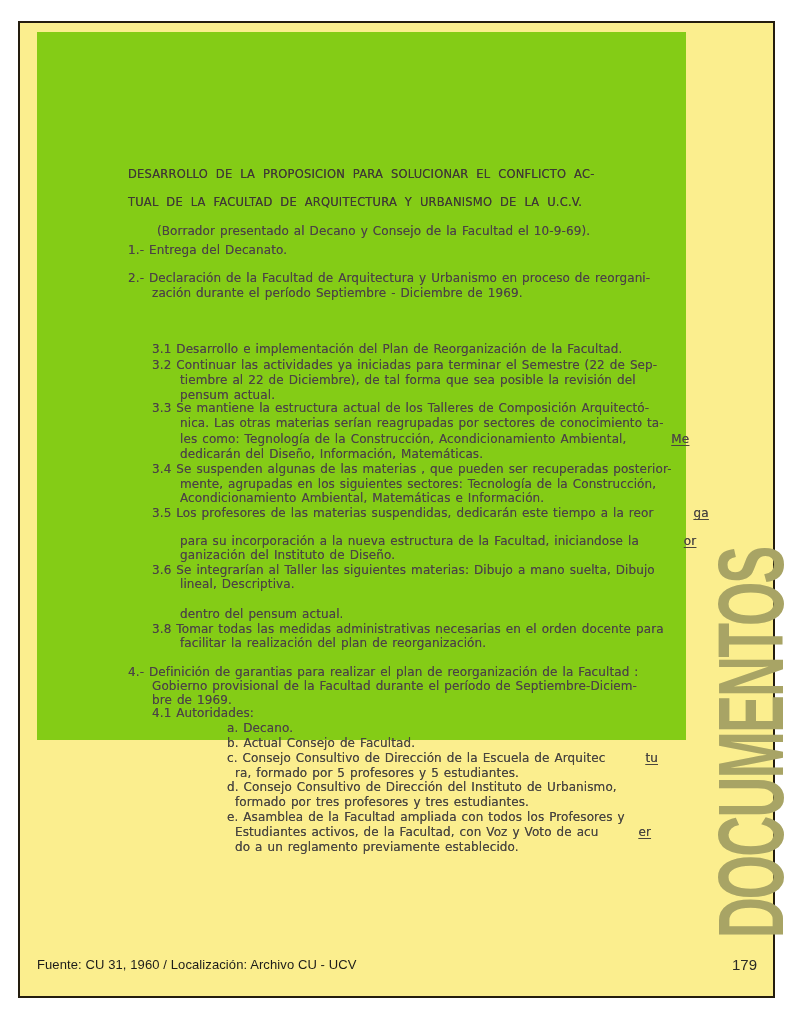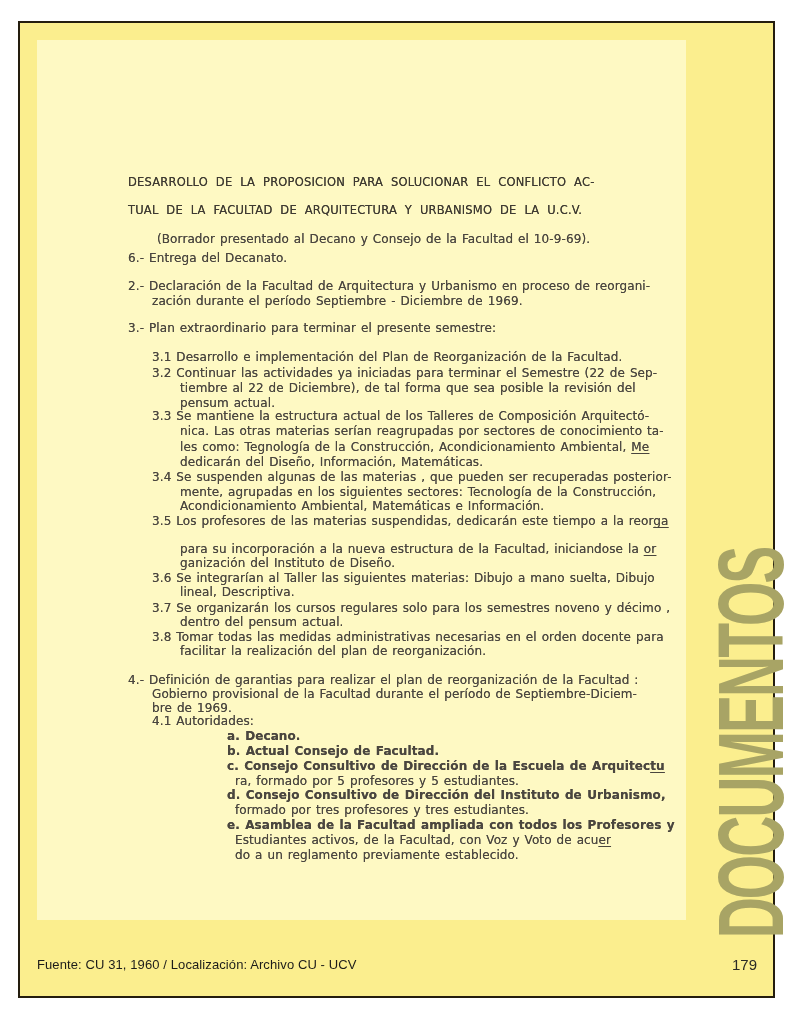--- a/index.html
+++ b/index.html
@@ -7,22 +7,22 @@
   #canvas { position:relative; width:792px; height:1020px; background:#ffffff; overflow:hidden; }
 
   
   .frame {
     position:absolute; left:18px; top:21px; width:757px; height:977px;
     background:#FBEE8E; border:2px solid #241d0e;
   }
 
   
   .scan-page {
-    position:absolute; left:37px; top:40px; width:649px; height:880px;
-    background:#fef9c3;
+    position:absolute; left:37px; top:32px; width:649px; height:708px;
+    background:#84cc16;
   }
 
   
   .ln {
     position:absolute;
     font-family:"DejaVu Sans", sans-serif;
     font-size:12px; line-height:13px;
     color:#4a463e;
     letter-spacing:0.1px; word-spacing:1px;
     white-space:nowrap;
@@ -30,23 +30,23 @@
   }
   .ln.title {
     font-size:11.5px; color:#3e3a32;
     letter-spacing:0.2px; word-spacing:4px;
     text-shadow:0 0 0.5px #55513f;
   }
   .i0 { left:91px; }
   .i1 { left:115px; }
   .i1b{ left:120px; }
   .i2 { left:143px; }
-  .i3 { left:190px;font-weight:bold; }
+  .i3 { left:190px; }
   .i4 { left:198px;text-align:center; }
-  .u  { text-decoration:underline; text-underline-offset:2px; }
+  .u  { text-decoration:underline; text-underline-offset:2px;margin-left:40px; }
 
   
   .side-label-box {
     position:absolute; left:687px; top:918px; width:396px; height:87px;
     transform:rotate(-90deg); transform-origin:0 0;
     display:flex; align-items:center; justify-content:center;
     pointer-events:none;
   }
   .side-label {
     font-family:"Liberation Sans", sans-serif;
@@ -76,41 +76,39 @@
     <div class="side-label-box">
       <span class="side-label">DOCUMENTOS</span>
     </div>
 
   </div>
 
   <div class="scan-page">
     <div class="ln title i0" style="top:136px"><span>DESARROLLO  DE  LA  PROPOSICION  PARA SOLUCIONAR EL  CONFLICTO  AC-</span><span class="u"></span></div>
     <div class="ln title i0" style="top:164px"><span>TUAL  DE  LA  FACULTAD  DE  ARQUITECTURA  Y  URBANISMO  DE  LA  U.C.V.</span><span class="u"></span></div>
     <div class="ln i1b" style="top:193px"><span>(Borrador presentado al Decano y Consejo de la Facultad el 10-9-69).</span><span class="u"></span></div>
-    <div class="ln i0" style="top:212px"><span>6.- Entrega del Decanato.</span><span class="u"></span></div>
+    <div class="ln i0" style="top:212px"><span>1.- Entrega del Decanato.</span><span class="u"></span></div>
     <div class="ln i0" style="top:240px"><span>2.- Declaración de la Facultad de Arquitectura y Urbanismo en proceso de reorgani-</span><span class="u"></span></div>
     <div class="ln i1" style="top:255px"><span>zación durante el período Septiembre - Diciembre de 1969.</span><span class="u"></span></div>
-    <div class="ln i0" style="top:282px"><span>3.- Plan extraordinario para terminar el presente semestre:</span><span class="u"></span></div>
     <div class="ln i1" style="top:311px"><span>3.1 Desarrollo e implementación del Plan de Reorganización de la Facultad.</span><span class="u"></span></div>
     <div class="ln i1" style="top:327px"><span>3.2 Continuar las actividades ya iniciadas para terminar el Semestre (22 de Sep-</span><span class="u"></span></div>
     <div class="ln i2" style="top:342px"><span>tiembre al 22 de Diciembre), de tal forma que sea posible la revisión del</span><span class="u"></span></div>
     <div class="ln i2" style="top:357px"><span>pensum actual.</span><span class="u"></span></div>
     <div class="ln i1" style="top:370px"><span>3.3 Se mantiene la estructura actual de los Talleres de Composición Arquitectó-</span><span class="u"></span></div>
     <div class="ln i2" style="top:385px"><span>nica. Las otras materias serían reagrupadas por sectores de conocimiento ta-</span><span class="u"></span></div>
     <div class="ln i2" style="top:401px"><span>les como: Tegnología de la Construcción, Acondicionamiento Ambiental, </span><span class="u">Me</span></div>
     <div class="ln i2" style="top:416px"><span>dedicarán del Diseño, Información, Matemáticas.</span><span class="u"></span></div>
     <div class="ln i1" style="top:431px"><span>3.4 Se suspenden algunas de las materias , que pueden ser recuperadas posterior-</span><span class="u"></span></div>
     <div class="ln i2" style="top:446px"><span>mente, agrupadas en los siguientes sectores: Tecnología de la Construcción,</span><span class="u"></span></div>
     <div class="ln i2" style="top:460px"><span>Acondicionamiento Ambiental, Matemáticas e Información.</span><span class="u"></span></div>
     <div class="ln i1" style="top:475px"><span>3.5 Los profesores de las materias suspendidas, dedicarán este tiempo a la reor</span><span class="u">ga</span></div>
     <div class="ln i2" style="top:503px"><span>para su incorporación a la nueva estructura de la Facultad, iniciandose la </span><span class="u">or</span></div>
     <div class="ln i2" style="top:517px"><span>ganización del Instituto de Diseño.</span><span class="u"></span></div>
     <div class="ln i1" style="top:532px"><span>3.6 Se integrarían al Taller las siguientes materias: Dibujo a mano suelta, Dibujo</span><span class="u"></span></div>
     <div class="ln i2" style="top:546px"><span>lineal, Descriptiva.</span><span class="u"></span></div>
-    <div class="ln i1" style="top:562px"><span>3.7 Se organizarán los cursos regulares solo para los semestres noveno y décimo ,</span><span class="u"></span></div>
     <div class="ln i2" style="top:576px"><span>dentro del pensum actual.</span><span class="u"></span></div>
     <div class="ln i1" style="top:591px"><span>3.8 Tomar todas las medidas administrativas necesarias en el orden docente para</span><span class="u"></span></div>
     <div class="ln i2" style="top:605px"><span>facilitar la realización del plan de reorganización.</span><span class="u"></span></div>
     <div class="ln i0" style="top:634px"><span>4.- Definición de garantias para realizar el plan de reorganización de la Facultad :</span><span class="u"></span></div>
     <div class="ln i1" style="top:648px"><span>Gobierno provisional de la Facultad durante el período de Septiembre-Diciem-</span><span class="u"></span></div>
     <div class="ln i1" style="top:662px"><span>bre de 1969.</span><span class="u"></span></div>
     <div class="ln i1" style="top:675px"><span>4.1 Autoridades:</span><span class="u"></span></div>
     <div class="ln i3" style="top:690px"><span>a. Decano.</span><span class="u"></span></div>
     <div class="ln i3" style="top:705px"><span>b. Actual Consejo de Facultad.</span><span class="u"></span></div>
     <div class="ln i3" style="top:720px"><span>c. Consejo Consultivo de Dirección de la Escuela de Arquitec</span><span class="u">tu</span></div>

